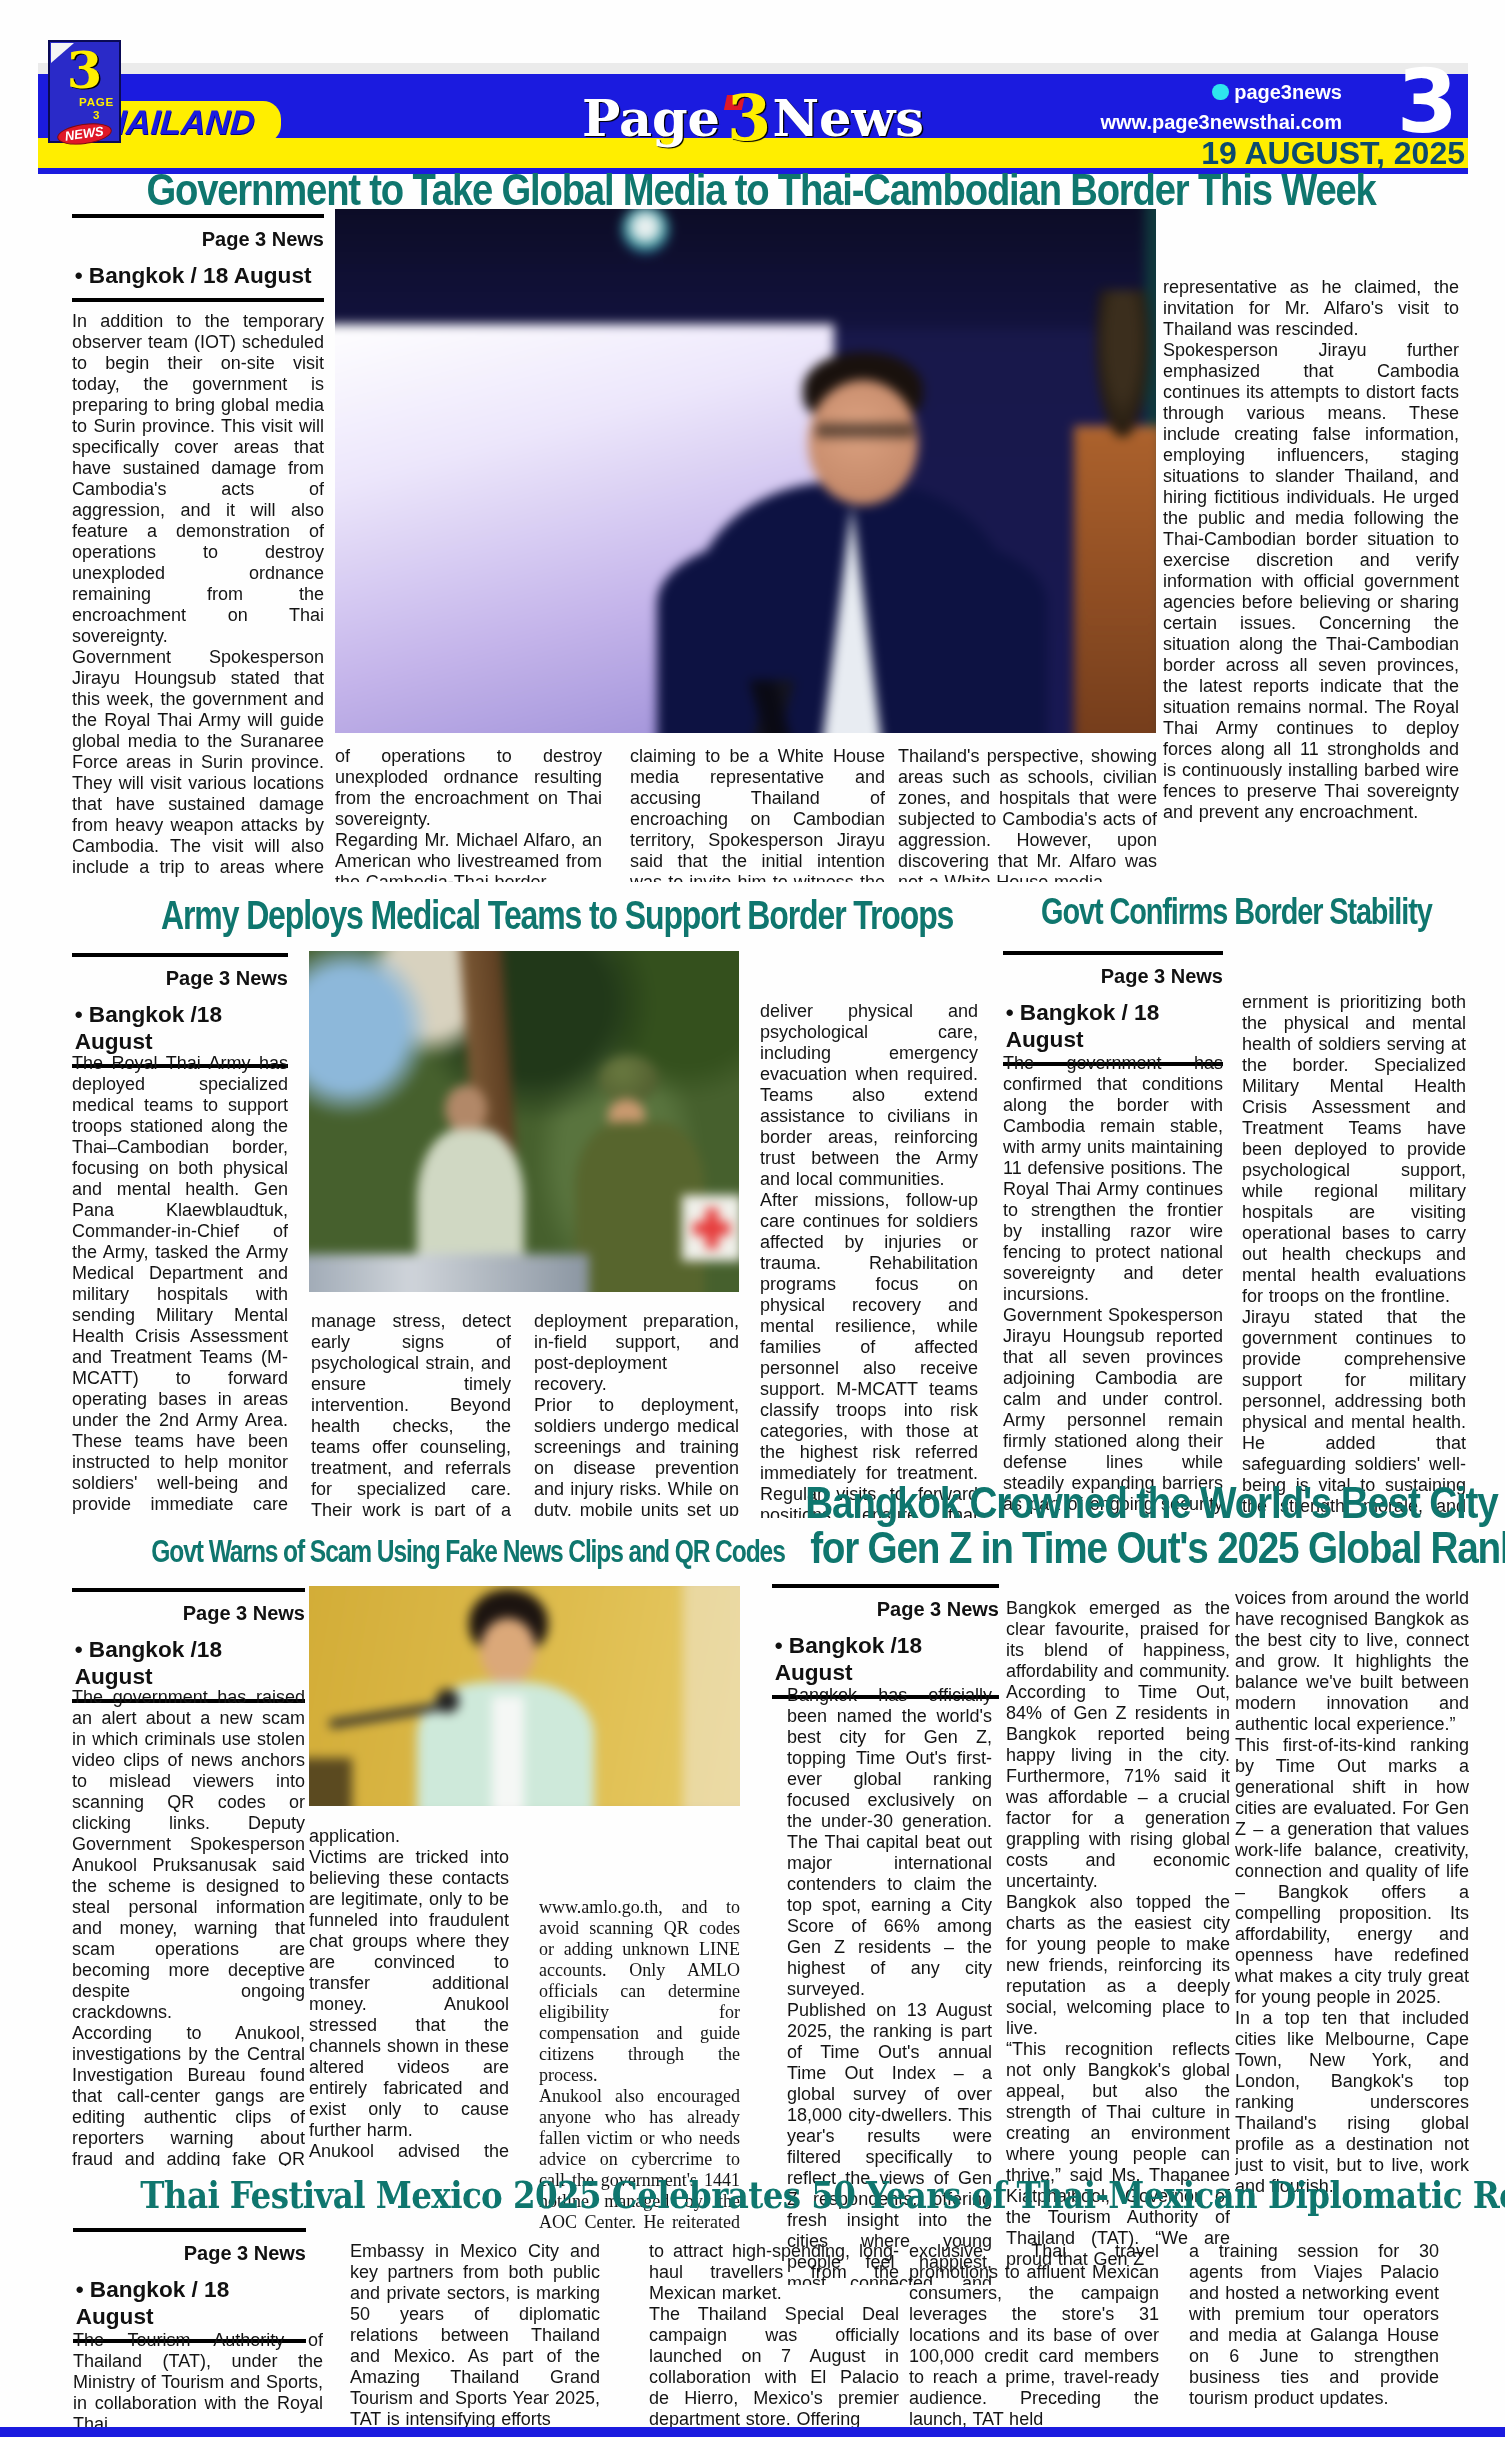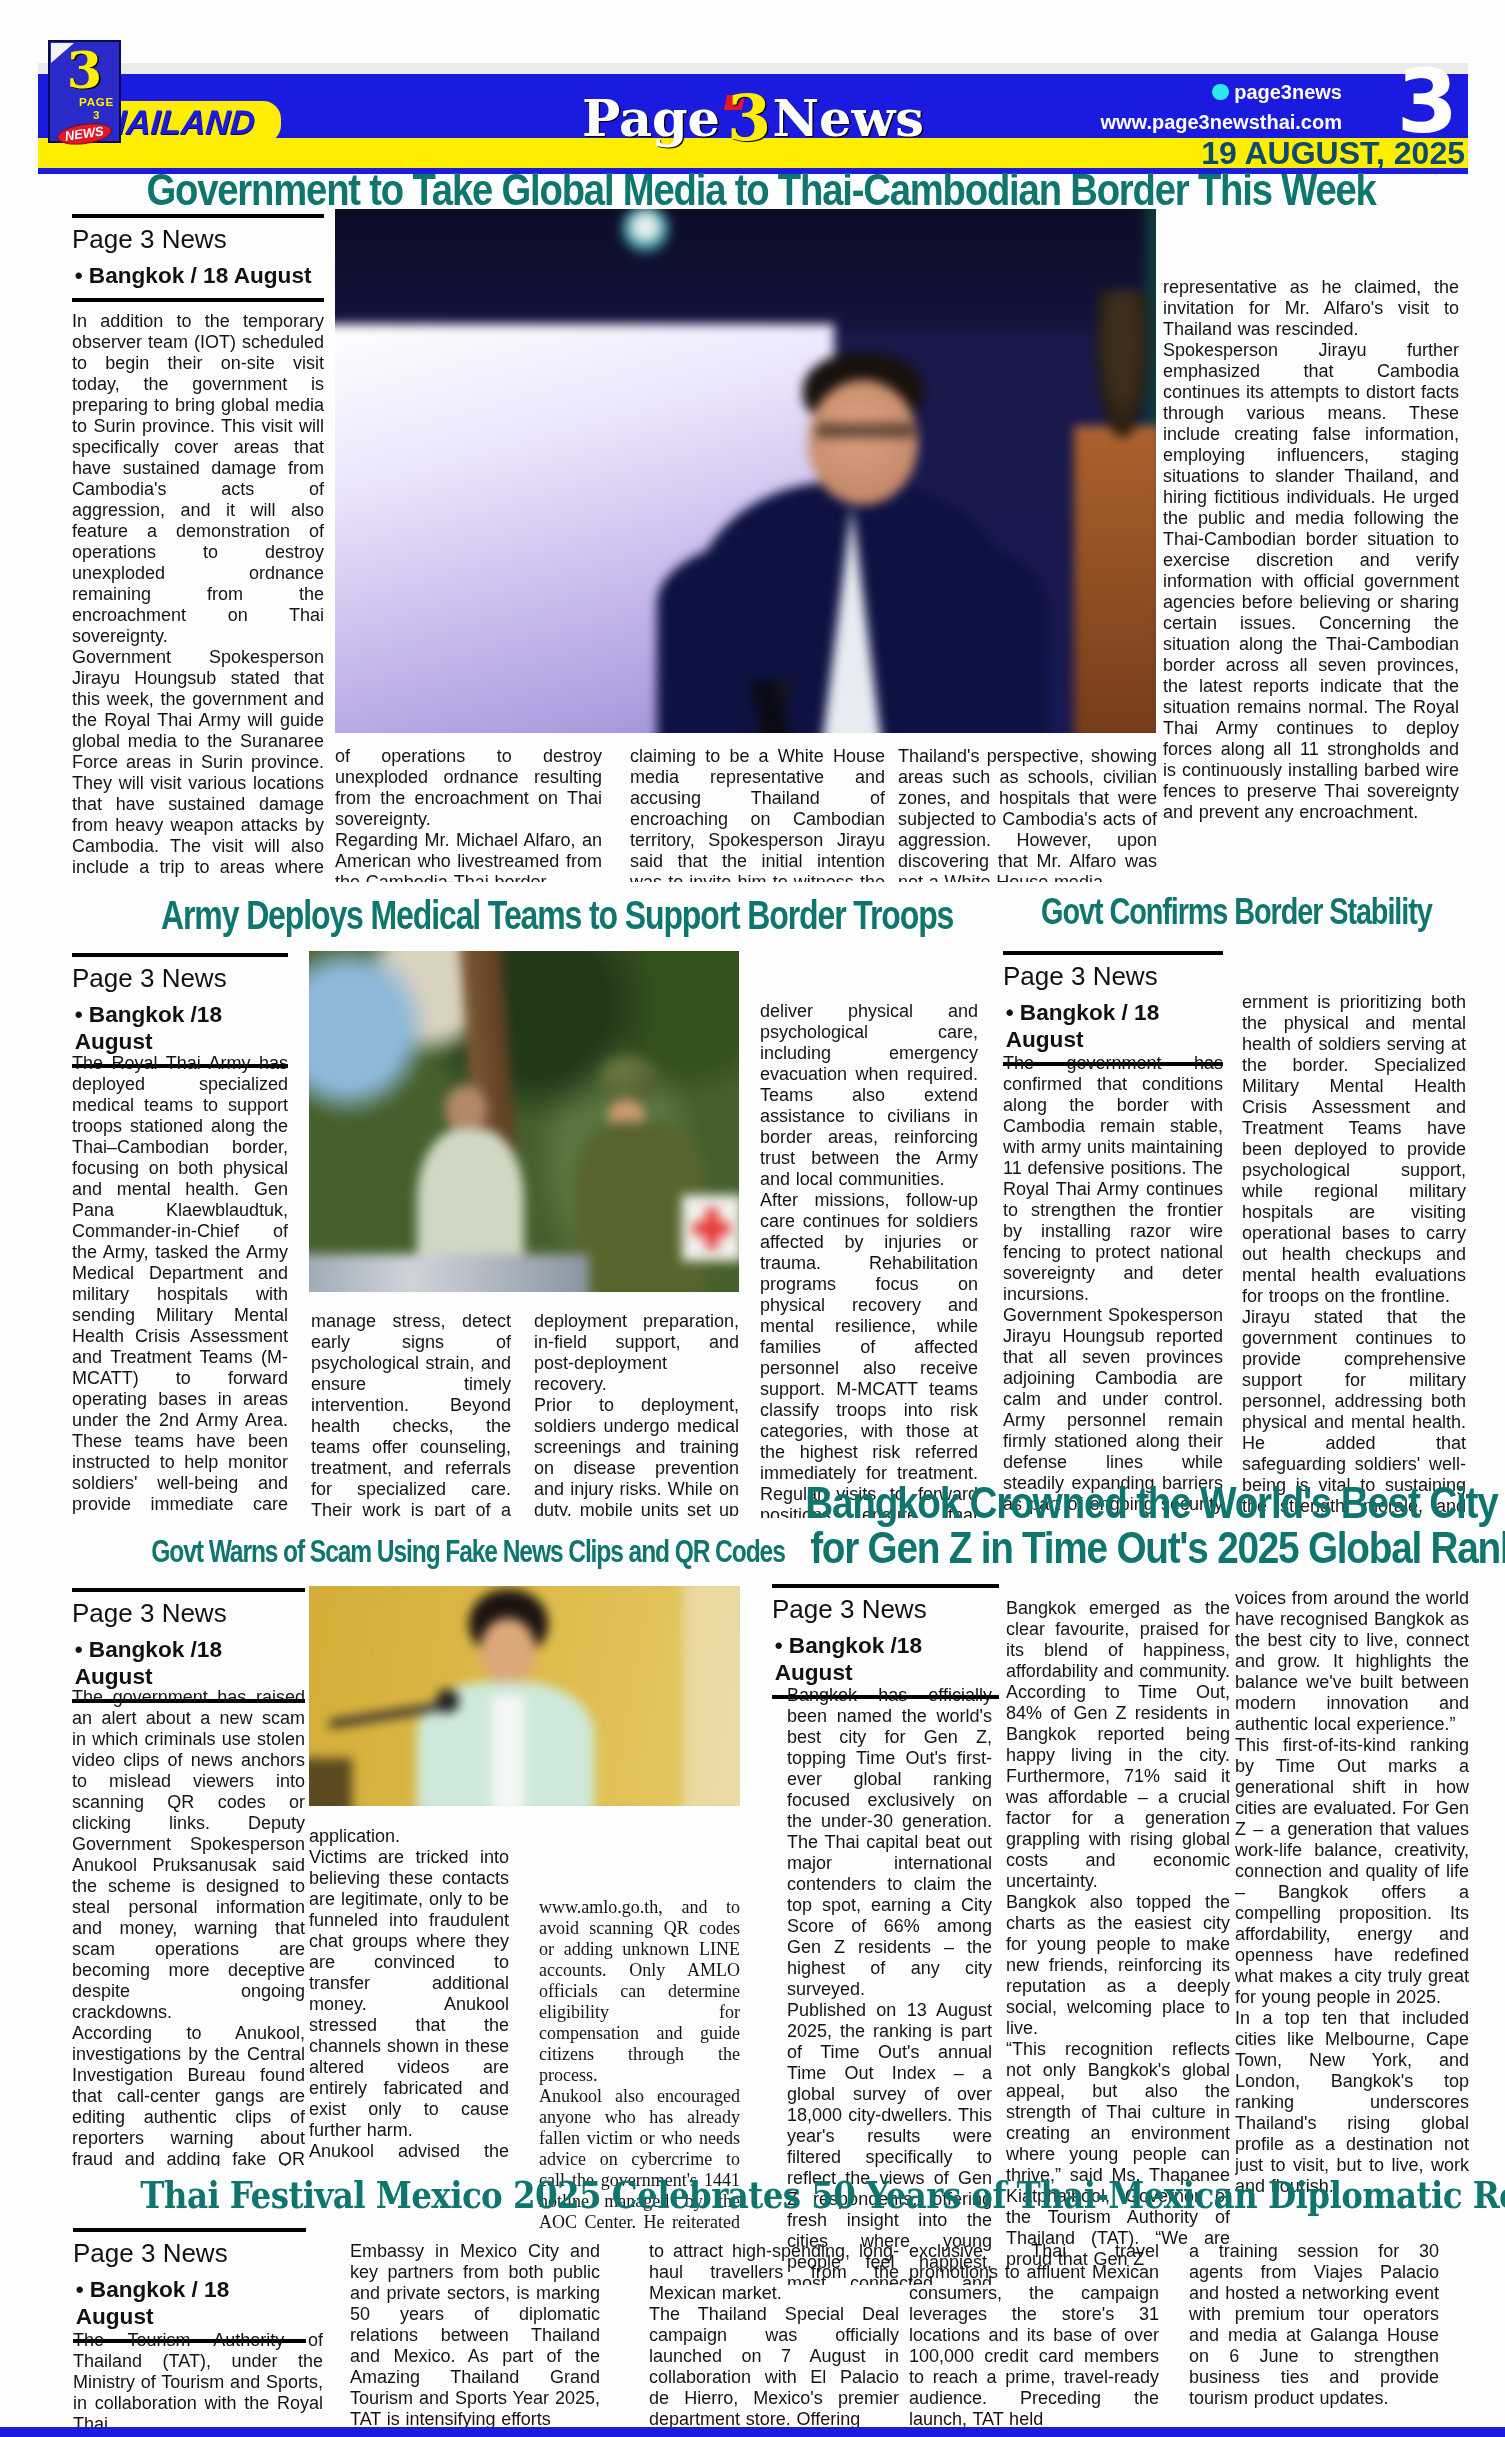--- a/index.html
+++ b/index.html
@@ -34,21 +34,21 @@
   .pageno{position:absolute;right:48px;top:68px;z-index:6;color:#fff;font-weight:bold;font-size:88px;line-height:68px;font-family:"DejaVu Sans",sans-serif;}
   .date{position:absolute;right:41px;top:138px;z-index:6;font-size:32px;font-weight:bold;color:#0c4a6e;line-height:30px;}
 
   
   .headline{position:absolute;text-align:left;font-weight:700;color:#0f766e;}
   .headline .cond{display:inline-block;white-space:nowrap;letter-spacing:-1.4px;transform:scaleX(var(--sx,.86));transform-origin:center;}
   .serif .cond{font-family:"DejaVu Serif",serif;letter-spacing:-0.7px;}
 
   
   .byline{position:absolute;border-top:4.1px solid #000;border-bottom:4.1px solid #000;box-sizing:border-box;padding:5.5px 0 8.2px 0;}
-  .byline .src{text-align:left;font-weight:normal;font-size:26px;line-height:30px;}
+  .byline .src{text-align:right;font-weight:bold;font-size:20px;line-height:30px;}
   .byline .dl{font-weight:bold;font-size:22.6px;line-height:27px;padding:8.2px 0 1.4px 2.7px;}
 
   
   .col{position:absolute;font-size:18px;line-height:21px;text-align:justify;white-space:pre-line;color:#141414;overflow:hidden;word-spacing:0.7px;}
 
   
   .photo{position:absolute;overflow:hidden;background:#777;}
   .ph{position:absolute;inset:-4%;filter:blur(5.5px) saturate(1.05);}
   .ph div{position:absolute;}
 

